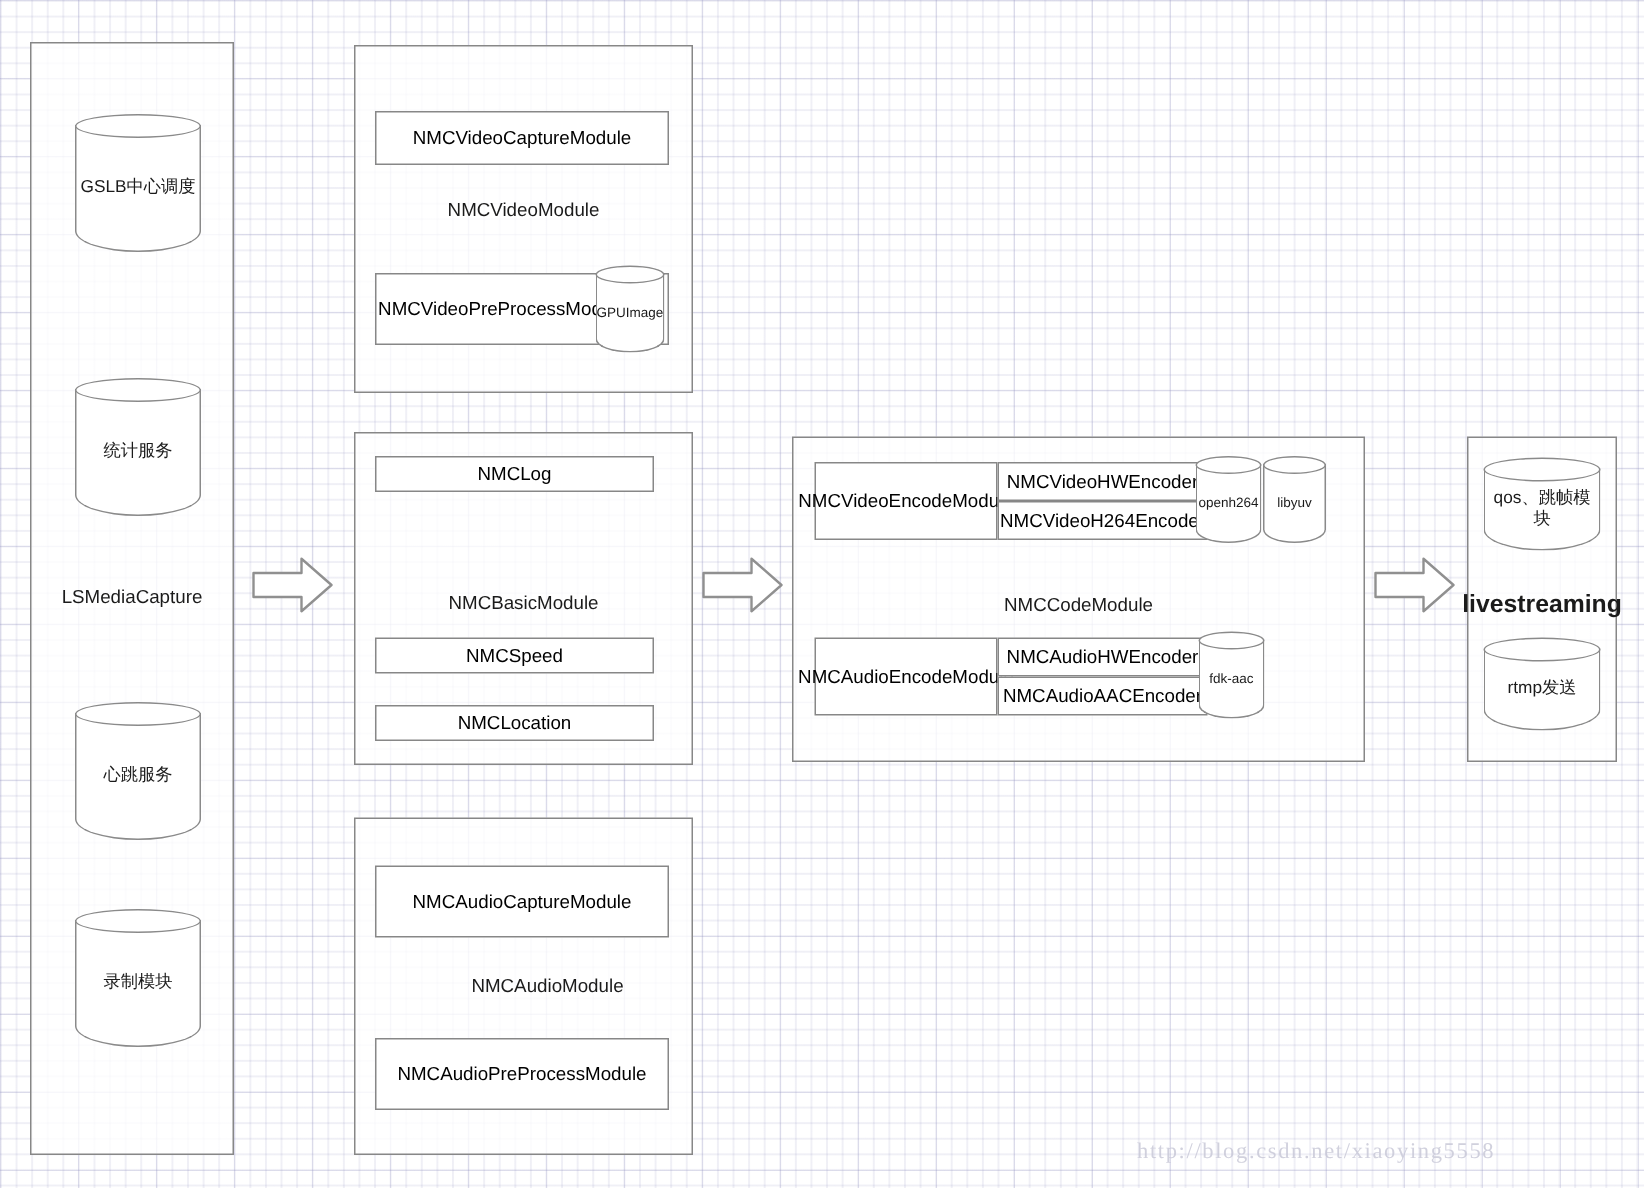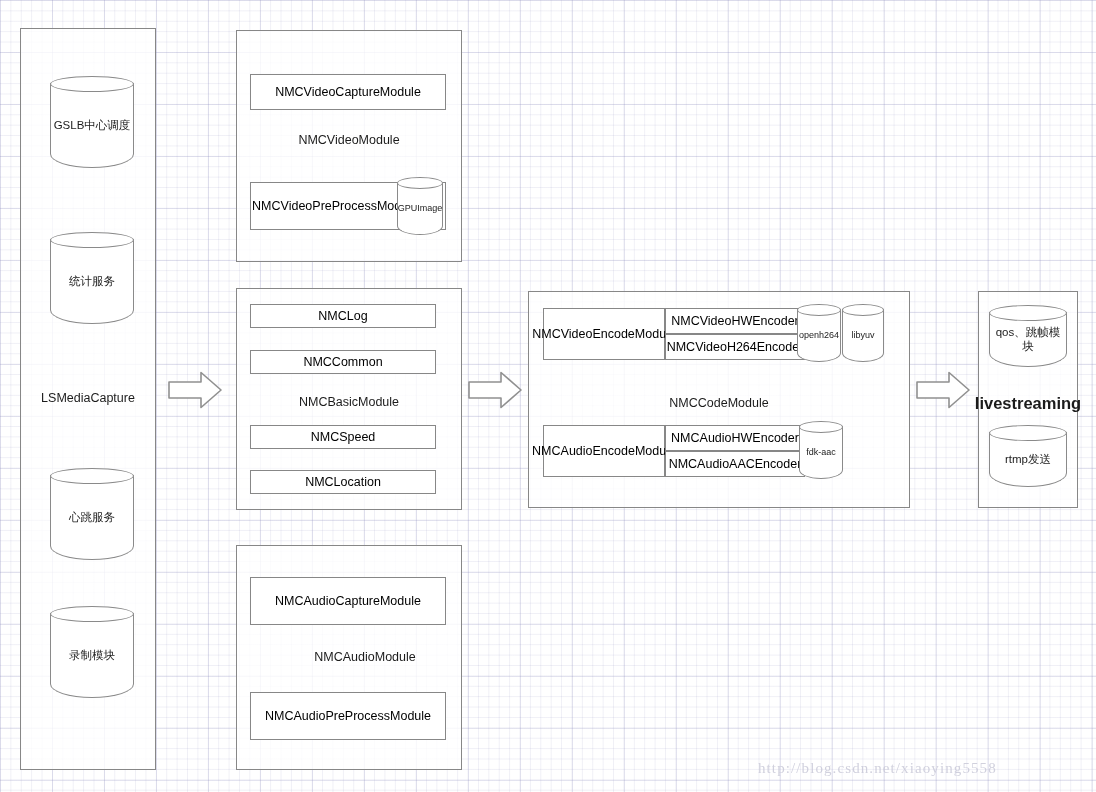--- a/index.html
+++ b/index.html
@@ -133,21 +133,21 @@
 <div id="canvas">
 
   <div class="node panel" style="left:20px; top:28px; width:136px; height:742px;"></div>
 
   <div class="cyl" style="left:50px; top:76px; width:84px; height:92px;">
     <div class="cyl-body"></div>
     <div class="cyl-top"></div>
     <div class="cyl-text t11">GSLB中心调度</div>
   </div>
 
-  <div class="cyl" style="left:50px; top:232px; width:84px; height:92px;">
+  <div class="cyl" style="left:50px; top:252px; width:84px; height:92px;">
     <div class="cyl-body"></div>
     <div class="cyl-top"></div>
     <div class="cyl-text t11">统计服务</div>
   </div>
 
   <div class="label t12" style="left:20px; top:386px; width:136px; height:24px;">LSMediaCapture</div>
 
   <div class="cyl" style="left:50px; top:468px; width:84px; height:92px;">
     <div class="cyl-body"></div>
     <div class="cyl-top"></div>
@@ -183,23 +183,20 @@
     <div class="cyl-top"></div>
     <div class="cyl-text t9">GPUImage</div>
   </div>
 
   <div class="node panel" style="left:236px; top:288px; width:226px; height:222px;"></div>
 
   <div class="node box t12" style="left:250px; top:304px; width:186px; height:24px;">
     <span>NMCLog</span>
   </div>
 
-  <div class="node box t12" style="left:250px; top:350px; width:186px; height:24px;">
-    <span>NMCCommon</span>
-  </div>
 
   <div class="label t12" style="left:236px; top:392px; width:226px; height:20px;">NMCBasicModule</div>
 
   <div class="node box t12" style="left:250px; top:425px; width:186px; height:24px;">
     <span>NMCSpeed</span>
   </div>
 
   <div class="node box t12" style="left:250px; top:470px; width:186px; height:24px;">
     <span>NMCLocation</span>
   </div>

